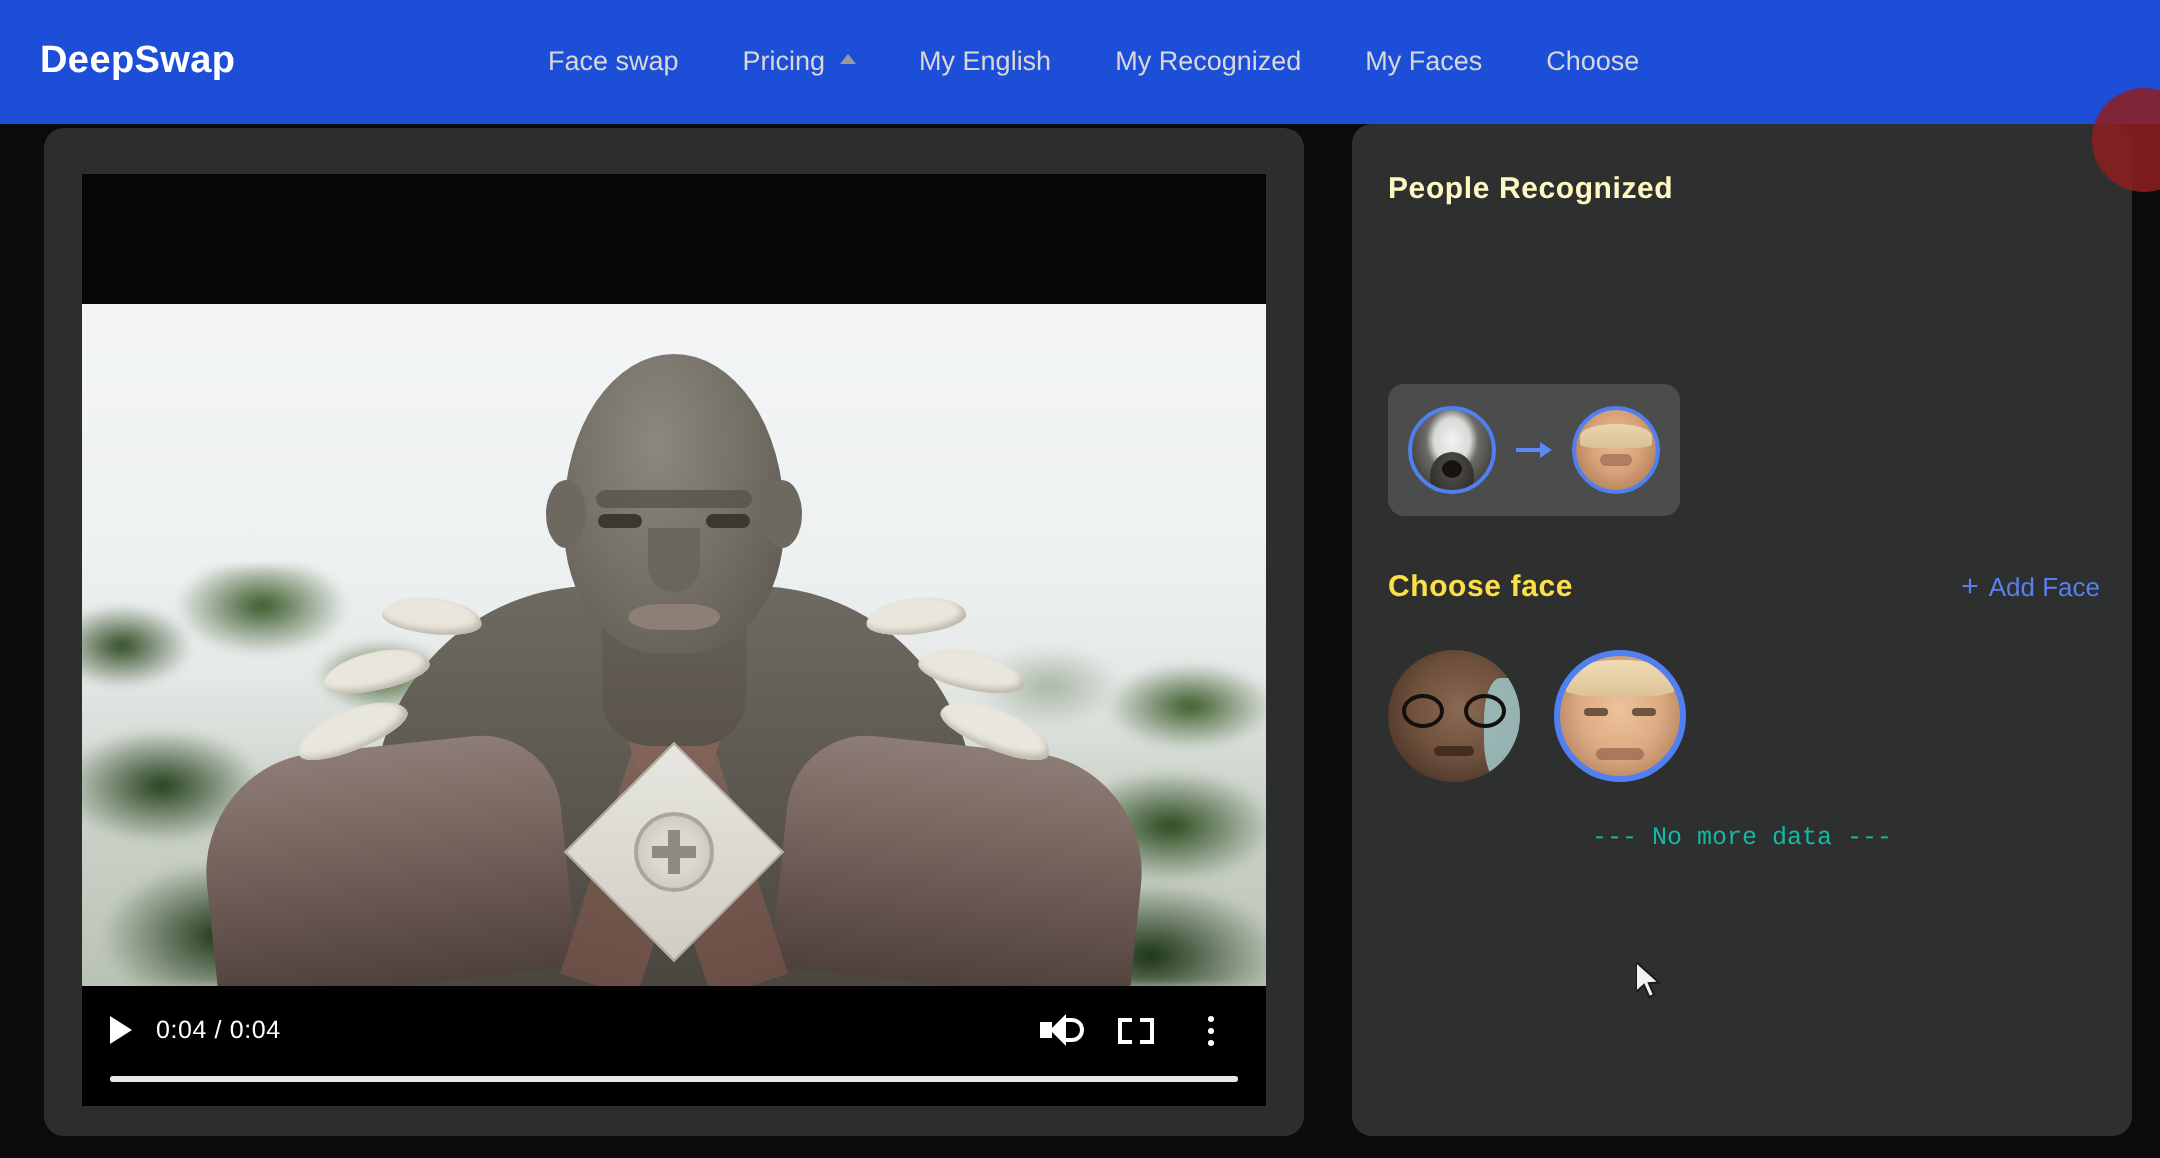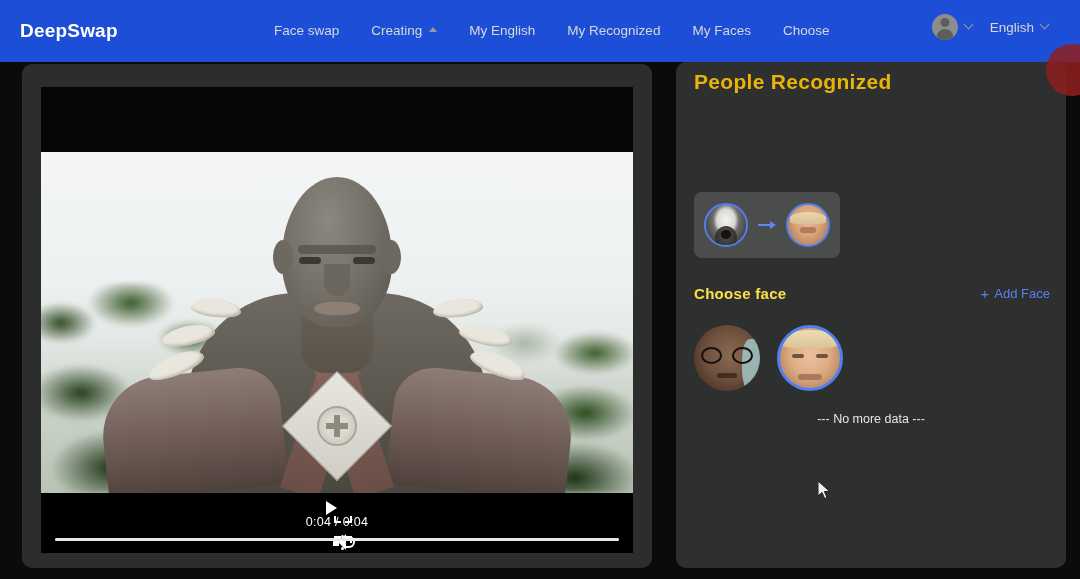--- a/index.html
+++ b/index.html
@@ -184,21 +184,21 @@
       linear-gradient(#8d8a80,#8d8a80) center/22px 6px no-repeat;
   }
 
   
   .controls {
     position: absolute; left: 0; bottom: 0; width: 592px; height: 60px;
     background: #000;
   }
   .ctrl-row {
     position: absolute; left: 0; top: 8px; width: 592px; height: 28px;
-    display: flex; align-items: center; padding: 0 24px; flex-direction: column;
+    display: flex; align-items: center; padding: 0 14px;
   }
   .play-btn {
     width: 0; height: 0; border-left: 11px solid #ffffff;
     border-top: 7px solid transparent; border-bottom: 7px solid transparent;
     cursor: pointer; margin-right: 12px;
   }
   .time { font-size: 12.5px; color: #ffffff; letter-spacing: .3px; }
   .ctrl-spacer { flex: 1; }
   .icon-btn { width: 26px; height: 26px; position: relative; cursor: pointer; margin-left: 12px; }
   .vol::before {
@@ -231,22 +231,22 @@
   }
   .progress-fill { width: 100%; height: 100%; background: #e8e8e8; border-radius: 2px; }
 
   
   .side-panel {
     position: absolute; left: 676px; top: 62px;
     width: 390px; height: 506px;
     background: #2d302f; border-radius: 10px;
   }
   .panel-title {
-    position: absolute; left: 18px; top: 8px;
-    font-size: 21px; font-weight: bold; color: #eab308; letter-spacing: .3px;
+    position: absolute; left: 18px; top: 24px;
+    font-size: 15px; font-weight: bold; color: #fef9c3; letter-spacing: .3px;
   }
   .recognized-card {
     position: absolute; left: 18px; top: 130px;
     width: 146px; height: 66px; border-radius: 8px;
     background: #4a4d4c; display: flex; align-items: center;
     justify-content: center; gap: 10px; cursor: pointer;
   }
   .face-circ {
     width: 44px; height: 44px; border-radius: 50%;
     border: 2px solid #4f7ff0; overflow: hidden; position: relative;
@@ -332,21 +332,21 @@
   .cf2 .eyes { position:absolute; left:0; top: 26px; width:100%; height: 6px; }
   .cf2 .eyes i { position:absolute; top:0; width: 12px; height: 4px; background:#6e533f; border-radius:3px; }
   .cf2 .eyes i.l { left: 12px; }
   .cf2 .eyes i.r { right: 12px; }
   .cf2 .mouth3 {
     position:absolute; left:50%; top: 46px; transform: translateX(-50%);
     width: 24px; height: 6px; background:#a06a51; border-radius: 5px; opacity:.8;
   }
   .no-more {
     position: absolute; left: 0; top: 350px; width: 100%;
-    text-align: center; font-size: 12.5px; color: #e5e5e5;
+    text-align: center; font-size: 12.5px; color: #14b8a6; font-family: Liberation Mono, monospace;
   }
   .creating-btn {
     position: absolute; left: 18px; bottom: 18px; width: 354px; height: 44px;
     background: #27388f; border-radius: 8px; color: #c9cfe2;
     display: flex; align-items: center; justify-content: center;
     font-size: 14.5px; letter-spacing: .3px; cursor: pointer;
   }
 
   
   .cursor { position: absolute; left: 818px; top: 481px; width: 14px; height: 20px; z-index: 60; }
@@ -357,47 +357,37 @@
 <div id="app">
 
   <div class="header">
     <div class="logo">DeepSwap</div>
 
     <div class="nav">
       <div class="nav-item">
         <span>Face swap</span>
       </div>
       <div class="nav-item">
-        <span>Creating</span>
+        <span>Pricing</span>
         <span class="caret-up"></span>
       </div>
       <div class="nav-item">
         <span>My English</span>
       </div>
       <div class="nav-item">
         <span>My Recognized</span>
       </div>
       <div class="nav-item">
         <span>My Faces</span>
       </div>
       <div class="nav-item">
         <span>Choose</span>
       </div>
     </div>
 
-    <div class="header-right">
-      <div class="avatar-wrap">
-        <div class="avatar"></div>
-        <span class="chev"></span>
-      </div>
-      <div class="lang">
-        <span>English</span>
-        <span class="chev"></span>
-      </div>
-    </div>
     <div class="red-blob"></div>
   </div>
 
   <div class="video-panel">
     <div class="video-stage">
       <div class="bar-top"></div>
 
       <div class="frame">
         <div class="veg-l"></div>
         <div class="veg-r"></div>

